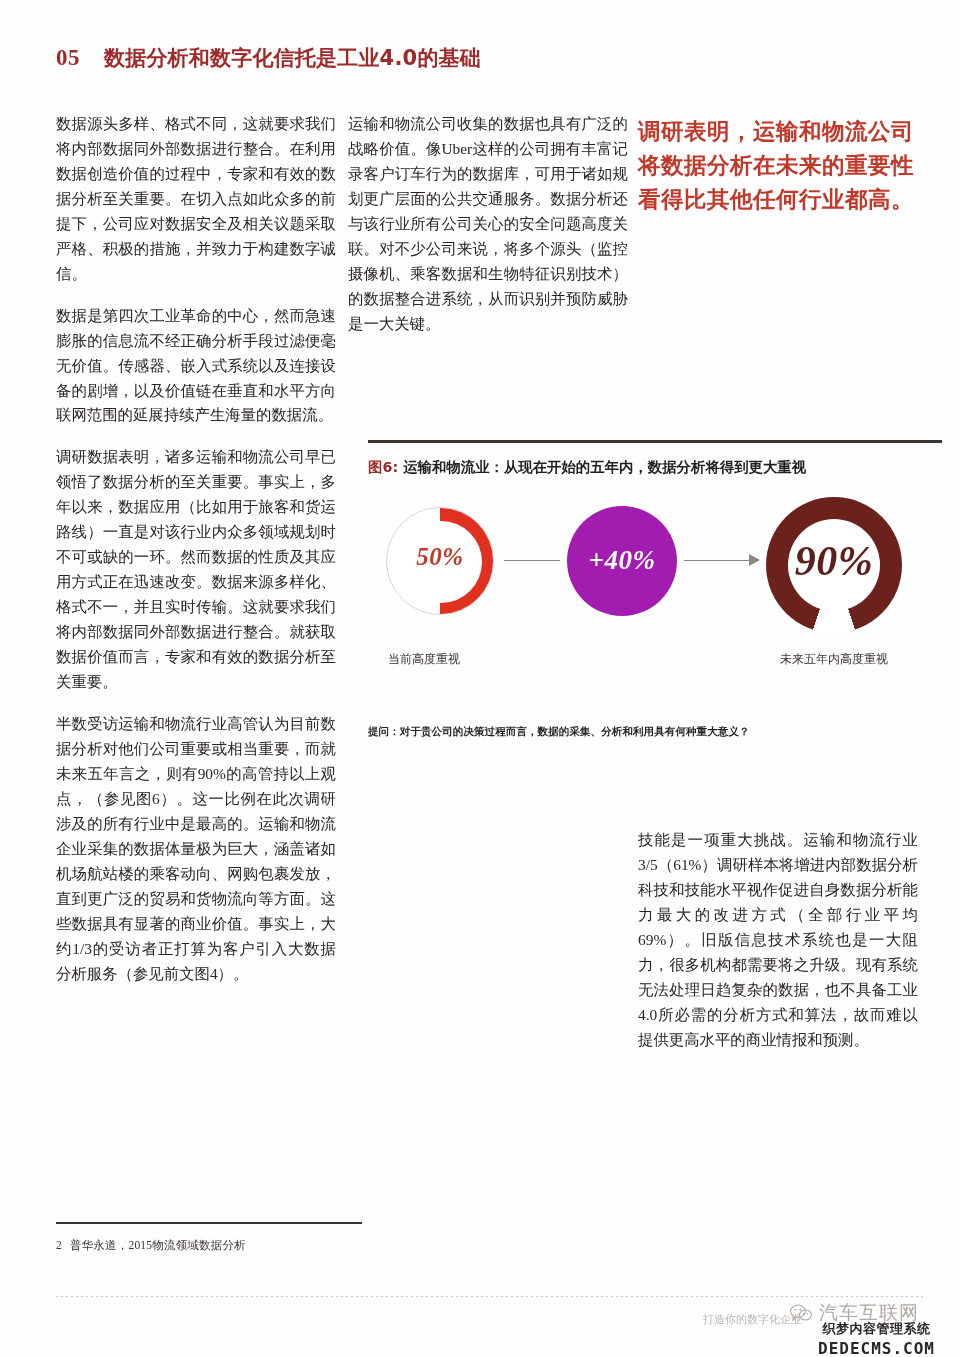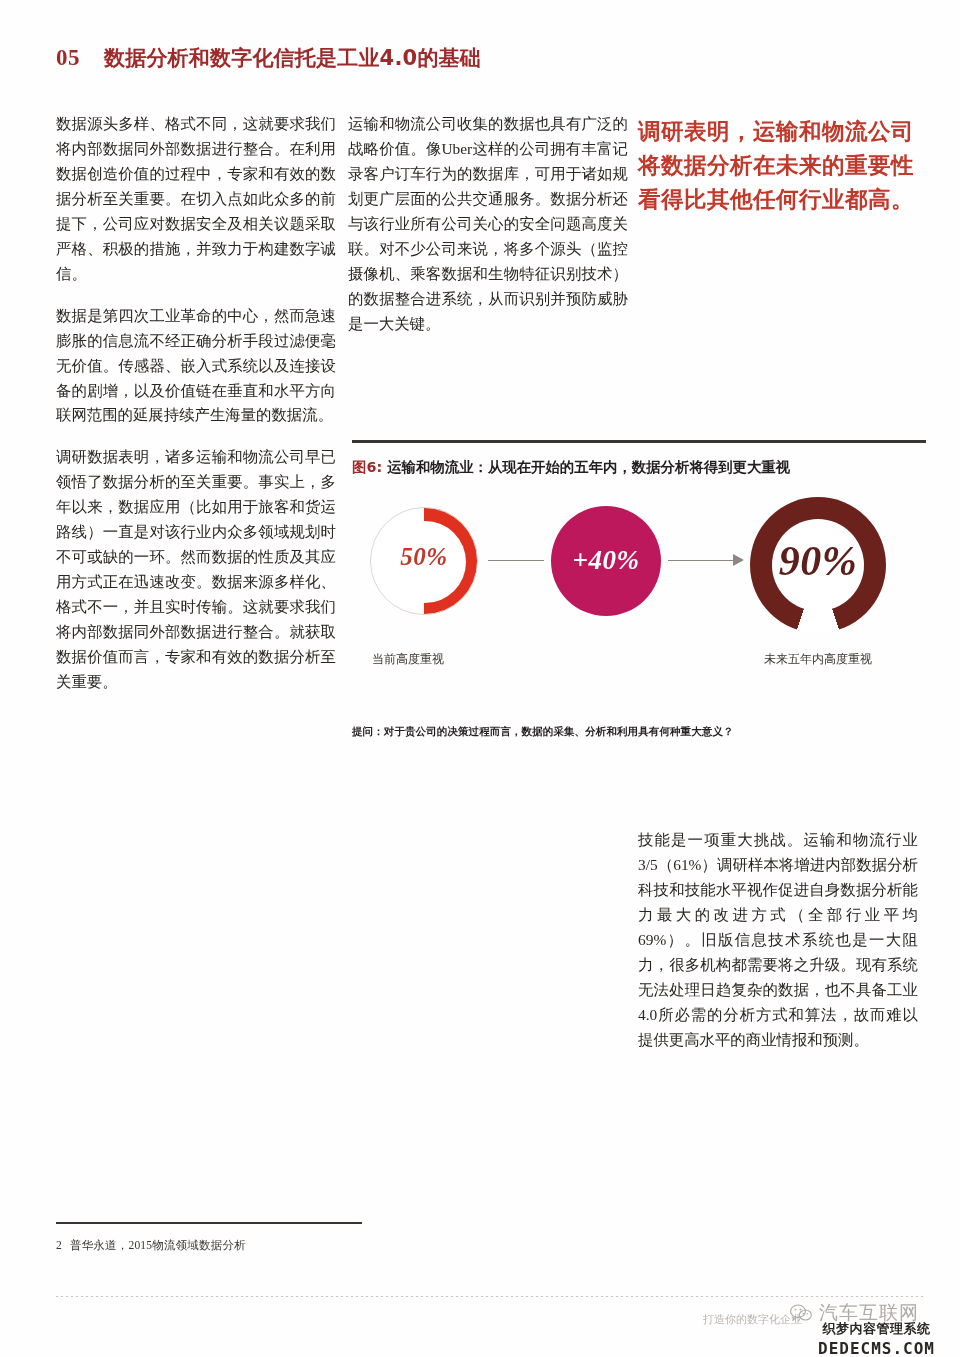--- a/index.html
+++ b/index.html
@@ -77,21 +77,21 @@
     font-size: 22.5px;
     font-weight: bold;
     line-height: 1.52;
     color: #c0392b;
     letter-spacing: 0.5px;
   }
 
   
   .figure {
     position: absolute;
-    left: 352px;
+    left: 368px;
     top: 440px;
     width: 574px;
   }
   .figure-rule {
     width: 100%;
     height: 3px;
     background: #3b3531;
   }
   .figure-caption {
     margin-top: 14px;
@@ -135,21 +135,21 @@
     width: 136px;
     height: 136px;
   }
   .mid-circle {
     position: absolute;
     left: 199px;
     top: 5px;
     width: 110px;
     height: 110px;
     border-radius: 50%;
-    background: #be185d;
+    background: #a21caf;
     display: flex;
     align-items: center;
     justify-content: center;
   }
   .mid-circle-label {
     font-family: "Liberation Serif", "DejaVu Serif", serif;
     font-style: italic;
     font-weight: bold;
     font-size: 27px;
     color: #ffffff;
@@ -303,20 +303,21 @@
 
   <div class="header">
     <span class="header-num">05</span>
     <span class="header-title">数据分析和数字化信托是工业4.0的基础</span>
   </div>
 
   <div class="col" id="col1-top">
     <p>数据源头多样、格式不同，这就要求我们将内部数据同外部数据进行整合。在利用数据创造价值的过程中，专家和有效的数据分析至关重要。在切入点如此众多的前提下，公司应对数据安全及相关议题采取严格、积极的措施，并致力于构建数字诚信。</p>
     <p>数据是第四次工业革命的中心，然而急速膨胀的信息流不经正确分析手段过滤便毫无价值。传感器、嵌入式系统以及连接设备的剧增，以及价值链在垂直和水平方向联网范围的延展持续产生海量的数据流。</p>
     <p>调研数据表明，诸多运输和物流公司早已领悟了数据分析的至关重要。事实上，多年以来，数据应用（比如用于旅客和货运路线）一直是对该行业内众多领域规划时不可或缺的一环。然而数据的性质及其应用方式正在迅速改变。数据来源多样化、格式不一，并且实时传输。这就要求我们将内部数据同外部数据进行整合。就获取数据价值而言，专家和有效的数据分析至关重要。</p>
+    <p>半数受访运输和物流行业高管认为目前数据分析对他们公司重要或相当重要，而就未来五年言之，则有90%的高管持以上观点，（参见图6）。这一比例在此次调研涉及的所有行业中是最高的。运输和物流企业采集的数据体量极为巨大，涵盖诸如机场航站楼的乘客动向、网购包裹发放，直到更广泛的贸易和货物流向等方面。这些数据具有显著的商业价值。事实上，大约1/3的受访者正打算为客户引入大数据分析服务（参见前文图4）。</p>
   </div>
 
   <div class="col" id="col2-top">
     <p>运输和物流公司收集的数据也具有广泛的战略价值。像Uber这样的公司拥有丰富记录客户订车行为的数据库，可用于诸如规划更广层面的公共交通服务。数据分析还与该行业所有公司关心的安全问题高度关联。对不少公司来说，将多个源头（监控摄像机、乘客数据和生物特征识别技术）的数据整合进系统，从而识别并预防威胁是一大关键。</p>
   </div>
 
   <div class="pullquote">调研表明，运输和物流公司将数据分析在未来的重要性看得比其他任何行业都高。</div>
 
   <div class="figure">
     <div class="figure-rule"></div>

